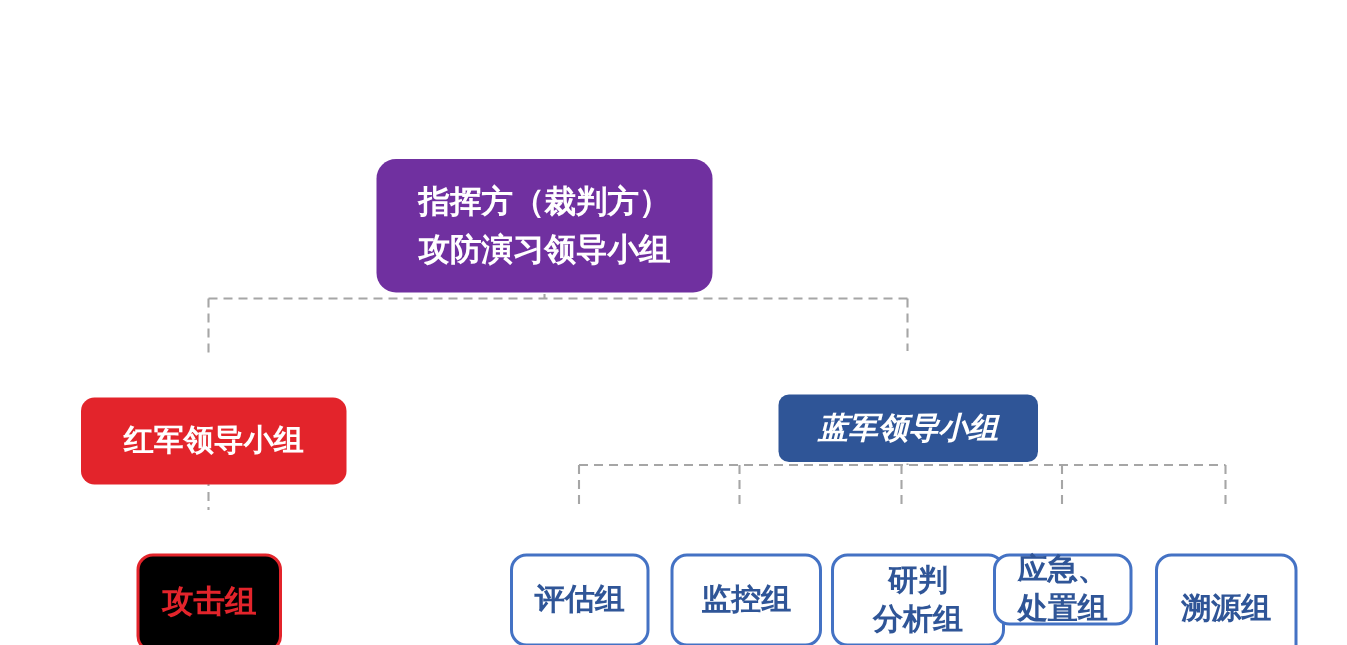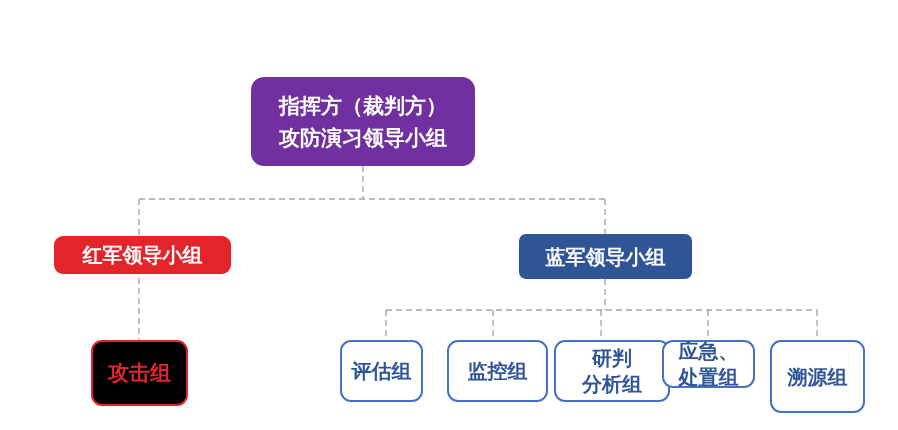--- a/index.html
+++ b/index.html
@@ -26,20 +26,21 @@
   }
   .node {
     position: absolute;
     display: flex;
     align-items: center;
     justify-content: center;
     text-align: center;
     font-weight: bold;
     white-space: pre-line;
     line-height: 1.4;
+    margin-top: 29px;
   }
   .node.filled-purple {
     background: var(--color-purple, #7030A0);
     color: #ffffff;
     border-radius: 13px;
     font-size: 21px;
     line-height: 1.5;
   }
   .node.filled-red {
     background: var(--color-red, #E3242B);
@@ -86,27 +87,27 @@
       M386,310 L386,340
       M493,310 L493,340
       M601,310 L601,340
       M708,310 L708,340
       M817,310 L817,340"></path>
   </svg>
 
   <div class="node filled-purple" style="left:251px; top:77px; width:224px; height:89px;">指挥方（裁判方）
 攻防演习领导小组</div>
 
-  <div class="node filled-red" style="left:54px; top:236px; width:177px; height:38px;">红军领导小组</div>
+  <div class="node filled-red" style="left:54px; top:236px; width:177px; height:58px;">红军领导小组</div>
 
-  <div class="node filled-blue" style="left:519px; top:234px; width:173px; height:45px;">蓝军领导小组</div>
+  <div class="node filled-blue" style="left:519px; top:234px; width:173px; height:45px;font-style:italic;">蓝军领导小组</div>
 
   <div class="node outline-red" style="left:91px; top:340px; width:97px; height:66px;">攻击组</div>
 
-  <div class="node outline-blue" style="left:340px; top:340px; width:83px; height:62px;">评估组</div>
+  <div class="node outline-blue" style="left:340px; top:340px; width:93px; height:62px;">评估组</div>
 
   <div class="node outline-blue" style="left:447px; top:340px; width:101px; height:62px;">监控组</div>
 
   <div class="node outline-blue" style="left:554px; top:340px; width:116px; height:62px;">研判
 分析组</div>
 
   <div class="node outline-blue" style="left:662px; top:340px; width:93px; height:48px;">应急、
 处置组</div>
 
   <div class="node outline-blue" style="left:770px; top:340px; width:95px; height:73px;">溯源组</div>

